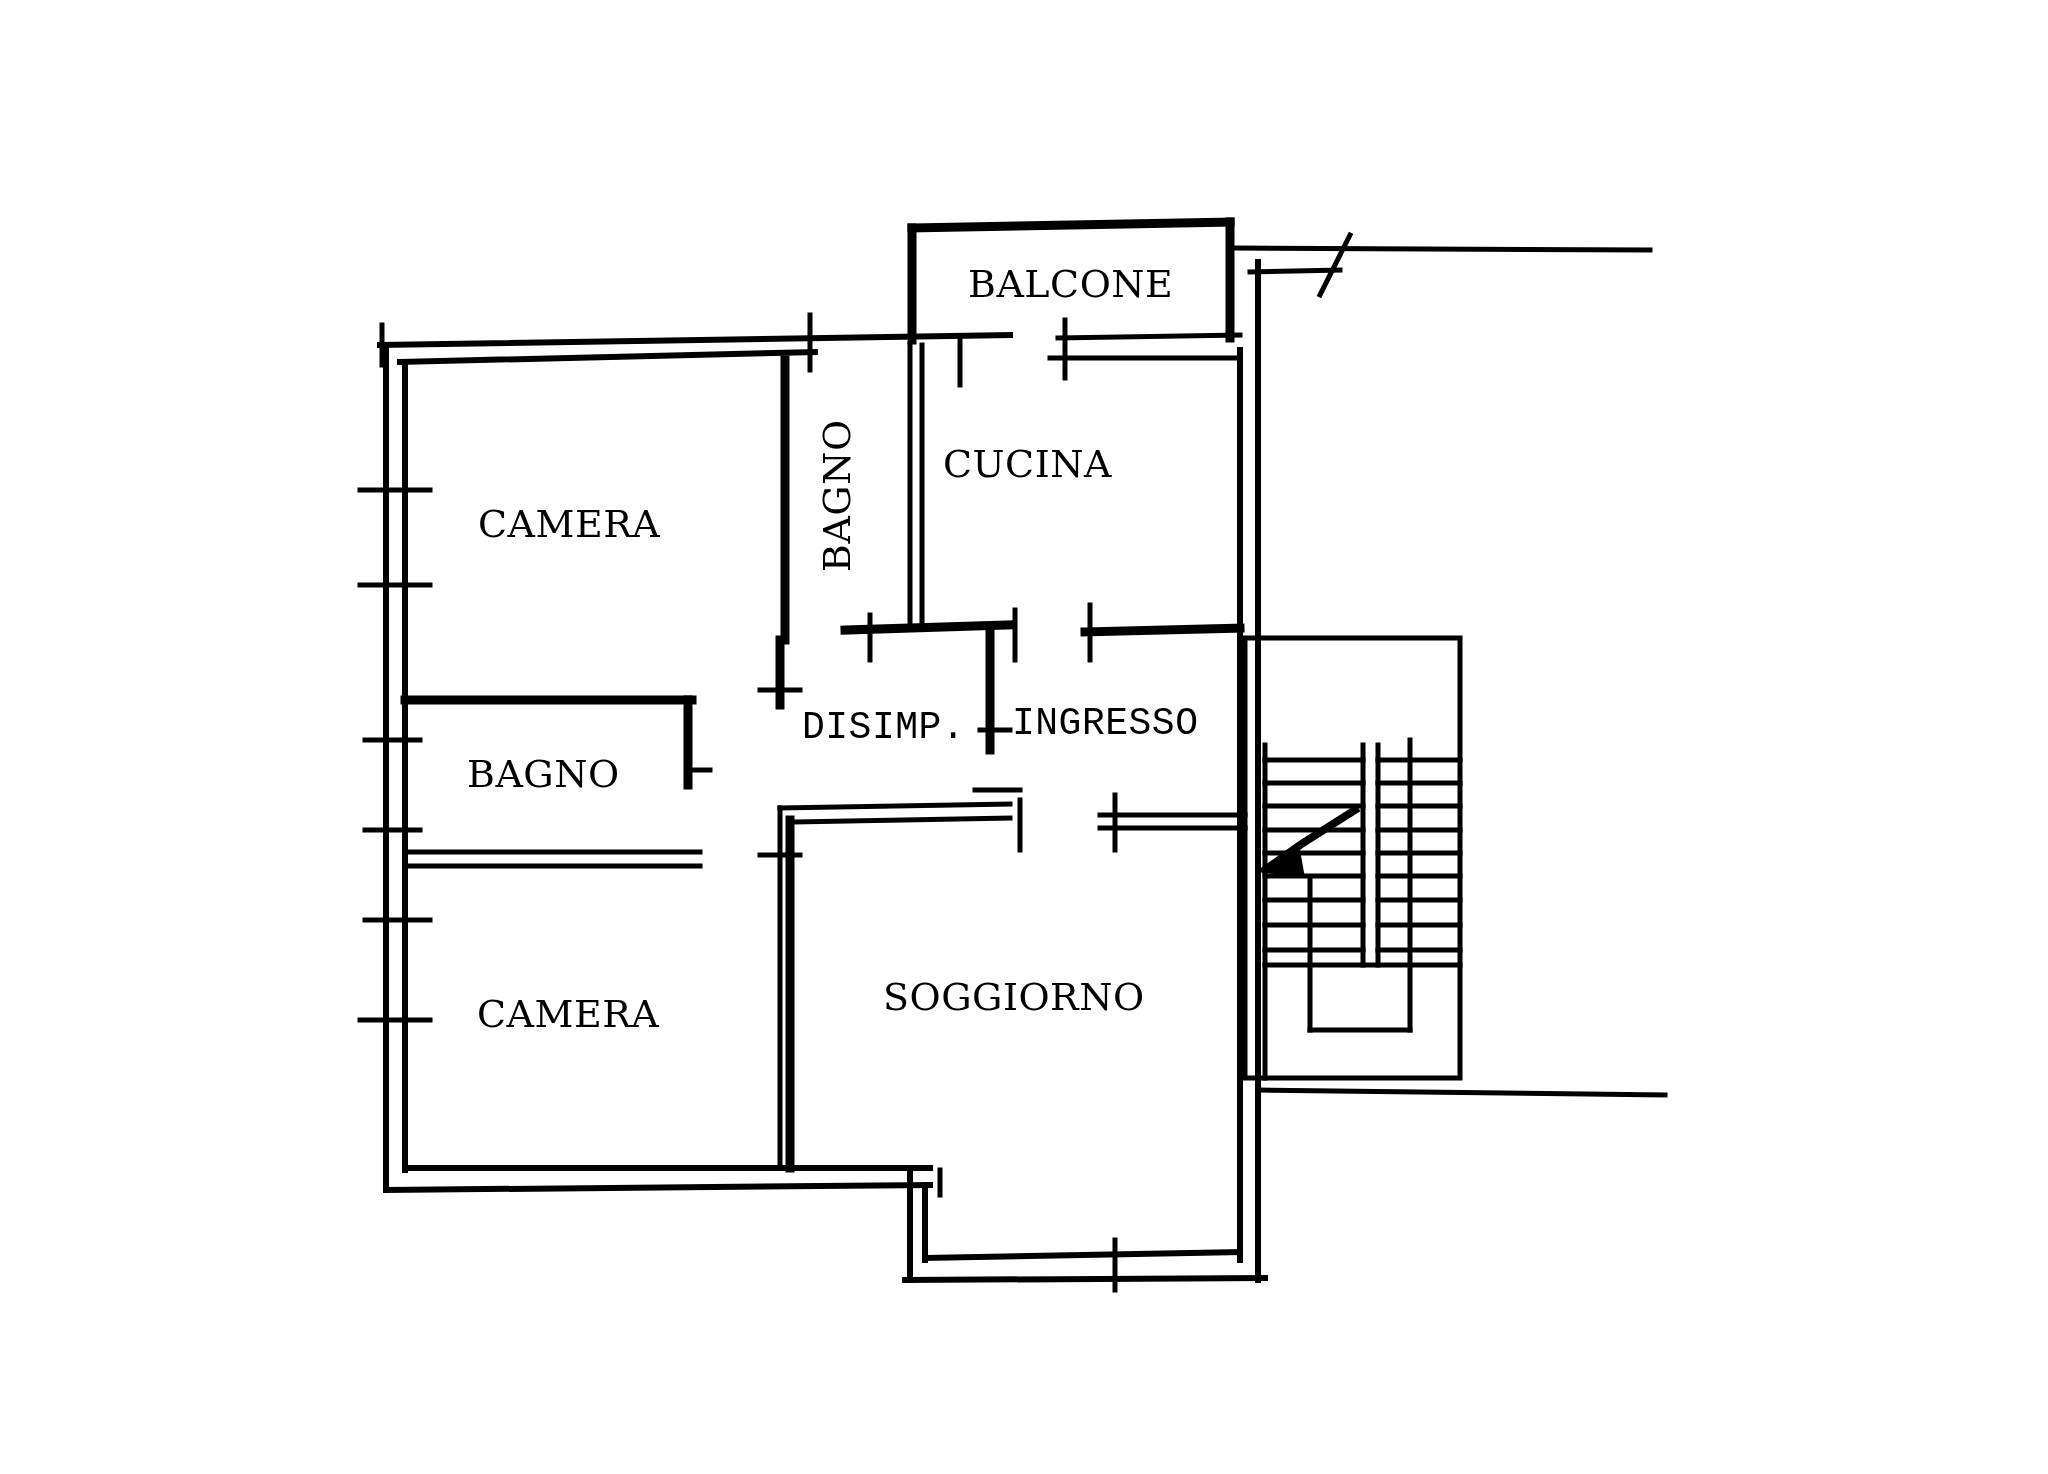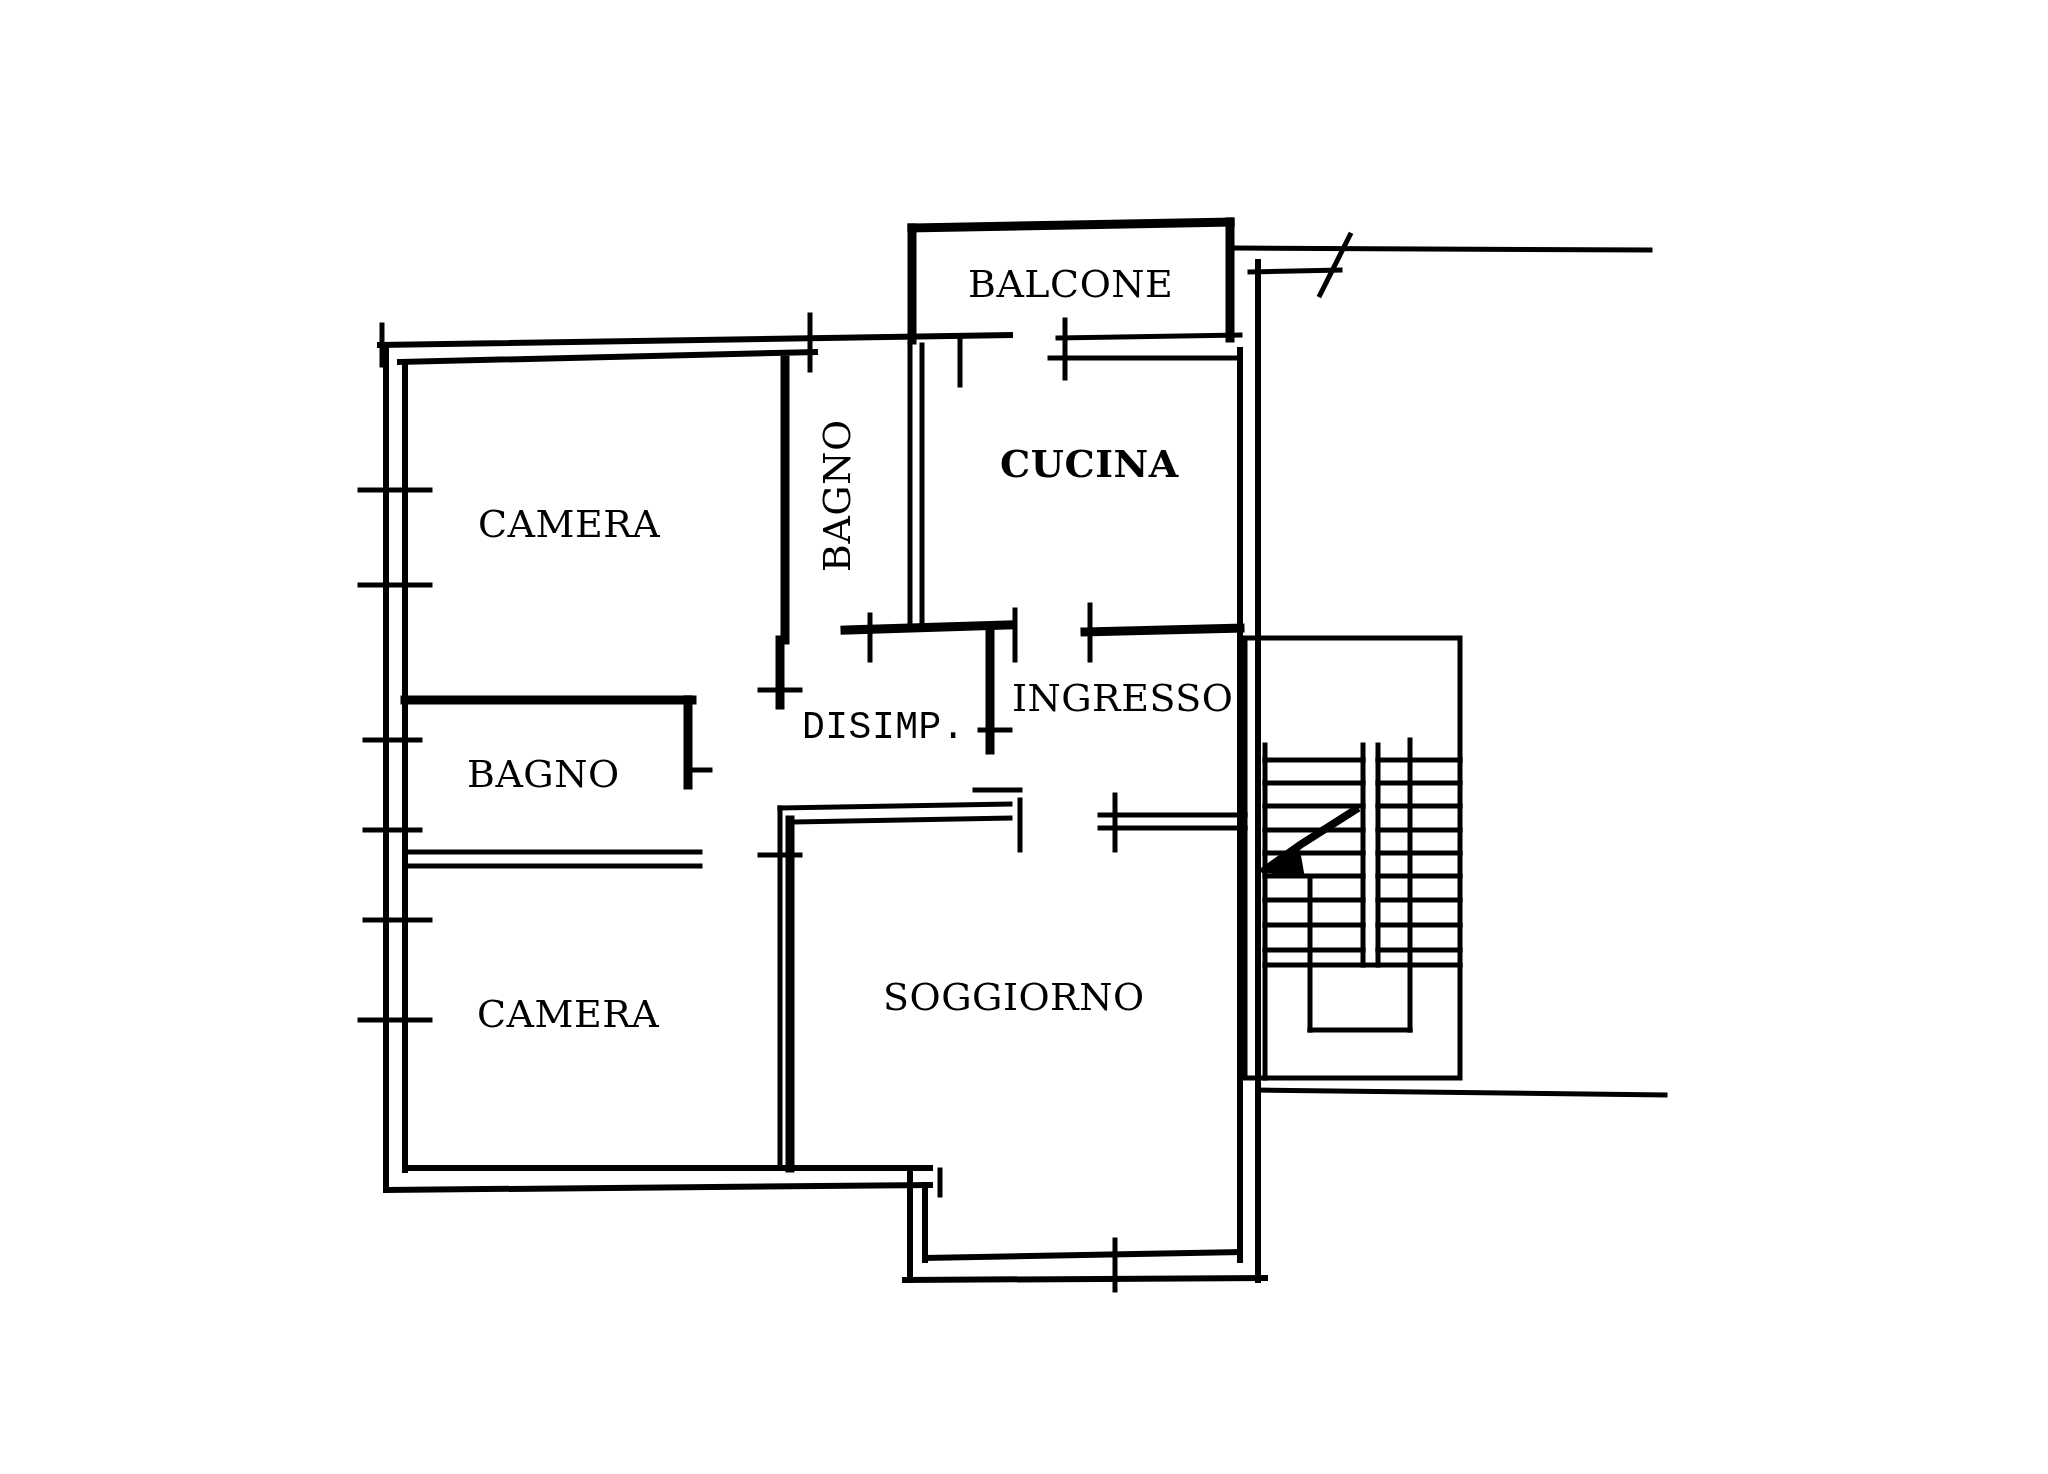--- a/index.html
+++ b/index.html
@@ -143,20 +143,20 @@
     <line x1="1378" y1="900" x2="1460" y2="900"></line>
     <line x1="1378" y1="925" x2="1460" y2="925"></line>
     <line x1="1378" y1="950" x2="1460" y2="950"></line>
 
     <path d="M1355 810 L1300 845 L1265 870" stroke-width="8"></path>
     <polygon points="1258,872 1300,850 1305,878" fill="#000" stroke="none"></polygon>
   </g>
 </svg>
 
 <div class="label" style="left:968px; top:265px;text-align:center;">BALCONE</div>
-<div class="label" style="left:1000px; top:445px;font-weight:bold;">CUCINA</div>
+<div class="label" style="left:943px; top:445px;">CUCINA</div>
 <div class="label vertical" style="left:818px; top:572px;">BAGNO</div>
 <div class="label" style="left:478px; top:505px;">CAMERA</div>
 <div class="label" style="left:802px; top:709px;font-family:Liberation Mono, monospace;">DISIMP.</div>
-<div class="label" style="left:1012px; top:679px;">INGRESSO</div>
+<div class="label" style="left:1012px; top:705px;font-family:Liberation Mono, monospace;">INGRESSO</div>
 <div class="label" style="left:467px; top:755px;">BAGNO</div>
 <div class="label" style="left:477px; top:995px;">CAMERA</div>
 <div class="label" style="left:883px; top:978px;text-align:center;">SOGGIORNO</div>
 
 </body></html>

